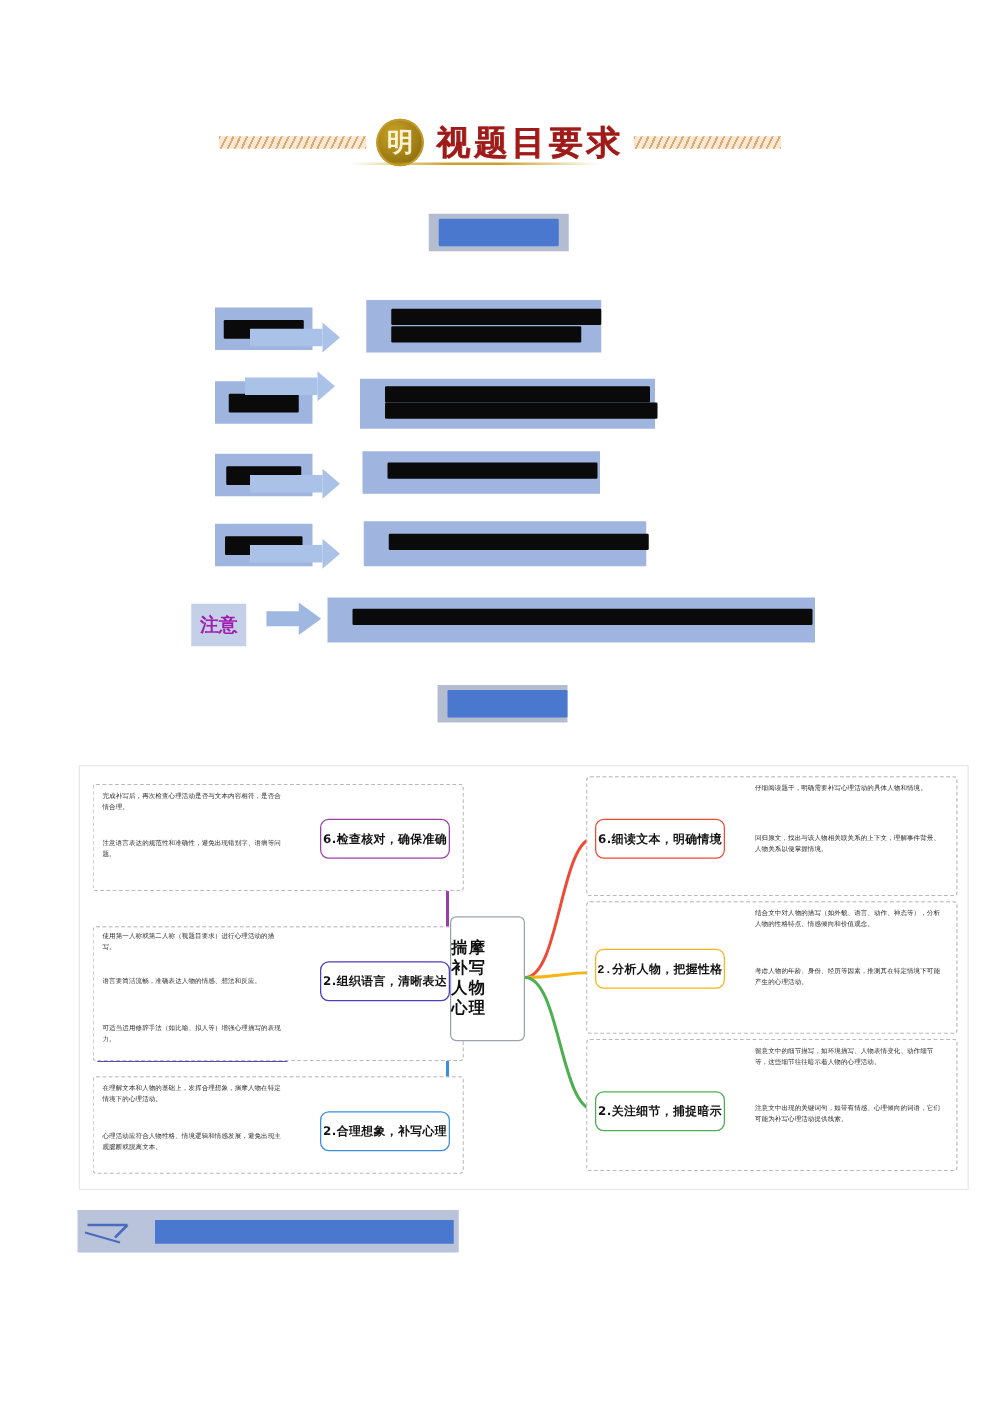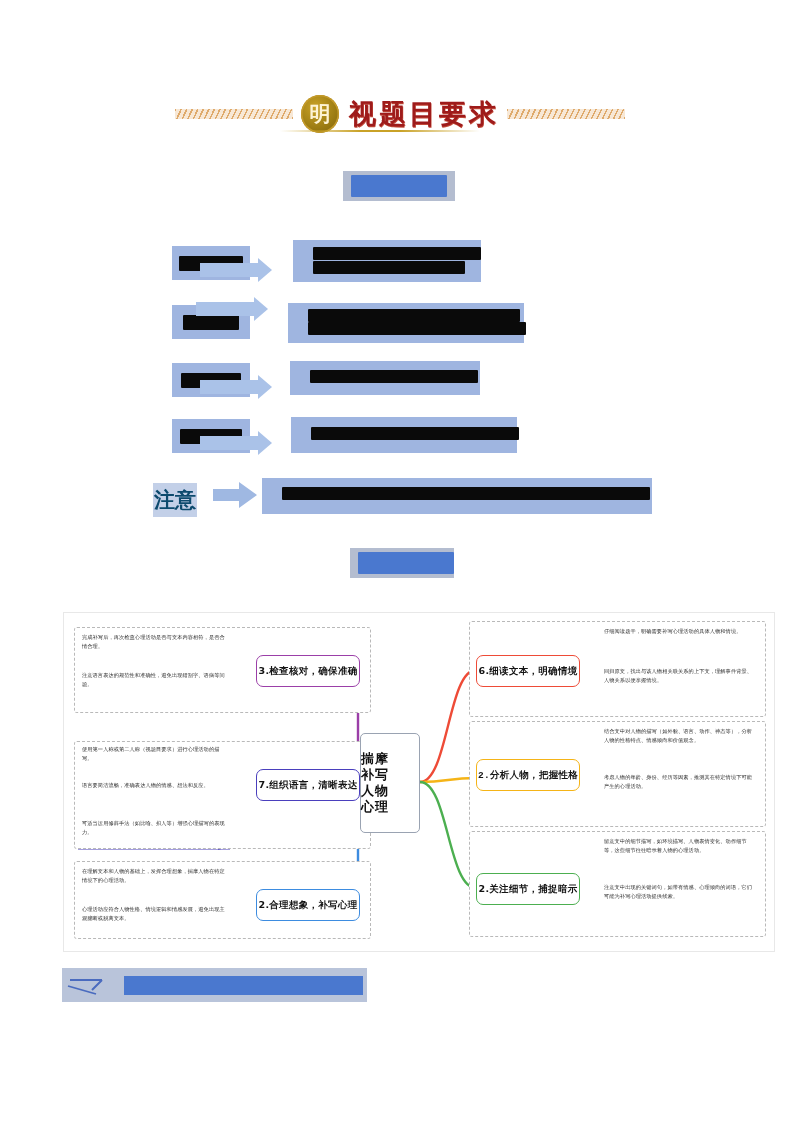--- a/index.html
+++ b/index.html
@@ -85,21 +85,21 @@
     display:flex;align-items:center;
   }
   .step-text .redact{
     height:13px;background:#0a0a0a;margin-left:10px;border-radius:1px;
   }
 
   .note-label{
     position:absolute;height:34px;width:44px;
     background:#c3d0e8;
     display:flex;align-items:center;justify-content:center;
-    font-size:21px;font-weight:700;color:#0c4a6e;
+    font-size:15px;font-weight:700;color:#a21caf;
     font-family:"DejaVu Sans","Liberation Sans",sans-serif;
   }
 
   
   .mm{
     position:absolute;left:63px;top:612px;width:710px;height:338px;
     background:#ffffff;
     border:1px solid #e8e8e8;
   }
   .mm-svg{position:absolute;left:0;top:0;width:710px;height:338px;}
@@ -203,26 +203,26 @@
         <div class="mm-sub" style="left: 540px; top: 160px; width: 152px;">考虑人物的年龄、身份、经历等因素，推测其在特定情境下可能产生的心理活动。</div>
         <div class="mm-group" style="left: 405px; top: 218px; width: 295px; height: 104px;"></div>
         <div class="mm-node" style="left: 412px; top: 260px; width: 102px; height: 30px; border: 1.6px solid rgb(76, 175, 80);">2.关注细节，捕捉暗示</div>
         <div class="mm-sub" style="left: 540px; top: 224px; width: 152px;">留意文中的细节描写，如环境描写、人物表情变化、动作细节等，这些细节往往暗示着人物的心理活动。</div>
         <div class="mm-sub" style="left: 540px; top: 270px; width: 152px;">注意文中出现的关键词句，如带有情感、心理倾向的词语，它们可能为补写心理活动提供线索。</div>
         <div class="mm-group" style="left: 10px; top: 248px; width: 295px; height: 76px;"></div>
         <div class="mm-node" style="left: 192px; top: 276px; width: 102px; height: 30px; border: 1.6px solid rgb(61, 140, 224);">2.合理想象，补写心理</div>
         <div class="mm-sub" style="left: 18px; top: 254px; width: 148px;">在理解文本和人物的基础上，发挥合理想象，揣摩人物在特定情境下的心理活动。</div>
         <div class="mm-sub" style="left: 18px; top: 292px; width: 148px;">心理活动应符合人物性格、情境逻辑和情感发展，避免出现主观臆断或脱离文本。</div>
         <div class="mm-group" style="left: 10px; top: 128px; width: 295px; height: 106px;"></div>
-        <div class="mm-node" style="left: 192px; top: 156px; width: 102px; height: 30px; border: 1.6px solid rgb(74, 63, 189);">7.组织语言，清晰表达</div>
+        <div class="mm-node" style="left: 192px; top: 156px; width: 102px; height: 30px; border: 1.6px solid rgb(74, 63, 189);">2.组织语言，清晰表达</div>
         <div class="mm-sub" style="left: 18px; top: 132px; width: 148px;">使用第一人称或第二人称（视题目要求）进行心理活动的描写。</div>
         <div class="mm-sub" style="left: 18px; top: 168px; width: 148px;">语言要简洁流畅，准确表达人物的情感、想法和反应。</div>
         <div class="mm-sub" style="left: 18px; top: 206px; width: 148px;">可适当运用修辞手法（如比喻、拟人等）增强心理描写的表现力。</div>
         <div class="mm-group" style="left: 10px; top: 14px; width: 295px; height: 84px;"></div>
-        <div class="mm-node" style="left: 192px; top: 42px; width: 102px; height: 30px; border: 1.6px solid rgb(155, 63, 168);">3.检查核对，确保准确</div>
+        <div class="mm-node" style="left: 192px; top: 42px; width: 102px; height: 30px; border: 1.6px solid rgb(155, 63, 168);">6.检查核对，确保准确</div>
         <div class="mm-sub" style="left: 18px; top: 20px; width: 148px;">完成补写后，再次检查心理活动是否与文本内容相符，是否合情合理。</div>
         <div class="mm-sub" style="left: 18px; top: 58px; width: 148px;">注意语言表达的规范性和准确性，避免出现错别字、语病等问题。</div>
       </div>
     <div class="mm-center" id="mm-center" style="left: 296px; top: 120px; width: 58px; height: 98px;">
         <span>揣摩<br>补写<br>人物<br>心理</span>
       </div>
   </div>
 
   <div class="footer">
     <div class="footer-mark">

